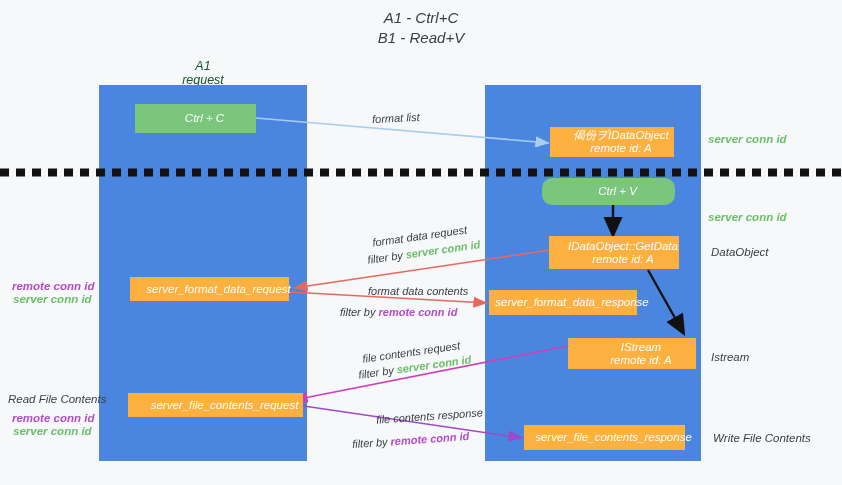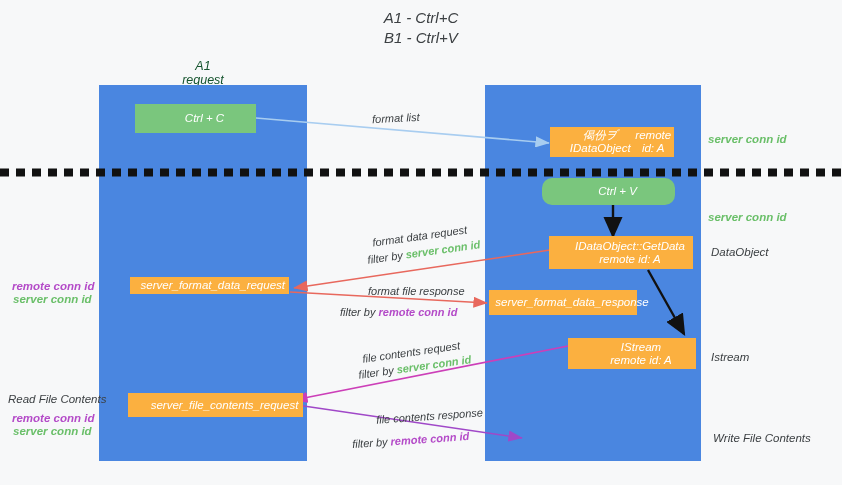--- a/index.html
+++ b/index.html
@@ -41,21 +41,21 @@
 
   .dashline{position:absolute;left:0;top:168px;width:842px;height:9px;}
 </style>
 </head>
 <body>
 
 <div id="stage">
 
   <div class="title">
     <span>A1 - Ctrl+C</span><br>
-    <span>B1 - Ctrl+V</span>
+    <span>B1 - Read+V</span>
   </div>
 
   <div class="col-head" style="left:143px;top:59px;width:120px;">
     <span class="l1">A1</span>
     <span class="l2">request</span>
   </div>
 
   <div class="panel panel-a"></div>
   <div class="panel panel-b"></div>
 
@@ -94,65 +94,68 @@
   </svg>
 
   <svg class="dashline" viewBox="0 0 842 9" preserveAspectRatio="none">
     <line x1="0" y1="4.5" x2="842" y2="4.5" stroke="#111111" stroke-width="8" stroke-dasharray="9 7"></line>
   </svg>
 
   <div class="box green" style="left:135px;top:104px;width:121px;height:29px;">
     <span class="inner">Ctrl + C</span>
   </div>
 
-  <div class="box orange" style="left:130px;top:277px;width:159px;height:17px;justify-content:flex-end;">
+  <div class="box orange" style="left:130px;top:277px;width:159px;height:24px;">
     <span class="inner">server_format_data_request</span>
   </div>
 
   <div class="box orange" style="left:128px;top:393px;width:175px;height:24px;">
     <span class="inner">server_file_contents_request</span>
   </div>
 
-  <div class="box orange" style="left:550px;top:127px;width:124px;height:30px;">
+  <div class="box orange" style="left:550px;top:127px;width:124px;height:30px;flex-direction:column;">
     <span>偈份ヺIDataObject</span>
     <span>remote id: A</span>
   </div>
 
   <div class="box green" style="left:542px;top:178px;width:133px;height:27px;border-radius:10px;">
     <span class="inner">Ctrl + V</span>
   </div>
 
-  <div class="box orange" style="left:549px;top:236px;width:144px;height:33px;flex-direction:column;">
+  <div class="box orange" style="left:549px;top:236px;width:130px;height:33px;flex-direction:column;">
     <span>IDataObject::GetData</span>
     <span>remote id: A</span>
   </div>
 
   <div class="box orange" style="left:489px;top:290px;width:148px;height:25px;">
     <span class="inner">server_format_data_response</span>
   </div>
 
   <div class="box orange" style="left:568px;top:338px;width:128px;height:31px;flex-direction:column;">
     <span>IStream</span>
     <span>remote id: A</span>
   </div>
 
+  <div class="box orange" style="left:524px;top:425px;width:161px;height:25px;">
+    <span class="inner">server_file_contents_response</span>
+  </div>
 
   <div class="edgelabel" style="left:372px;top:111px;transform:rotate(-3deg);">
     <span>format list</span>
   </div>
 
   <div class="edgelabel" style="left:372px;top:229px;transform:rotate(-8deg);">
     <span>format data request</span>
   </div>
   <div class="edgelabel" style="left:367px;top:245px;transform:rotate(-8deg);">
     <span>filter by </span><span class="g">server conn id</span>
   </div>
 
   <div class="edgelabel" style="left:368px;top:284px;">
-    <span>format file response</span>
+    <span>format data contents</span>
   </div>
   <div class="edgelabel" style="left:340px;top:305px;">
     <span>filter by </span><span class="p">remote conn id</span>
   </div>
 
   <div class="edgelabel" style="left:362px;top:345px;transform:rotate(-8deg);">
     <span>file contents request</span>
   </div>
   <div class="edgelabel" style="left:358px;top:360px;transform:rotate(-8deg);">
     <span>filter by </span><span class="g">server conn id</span>

